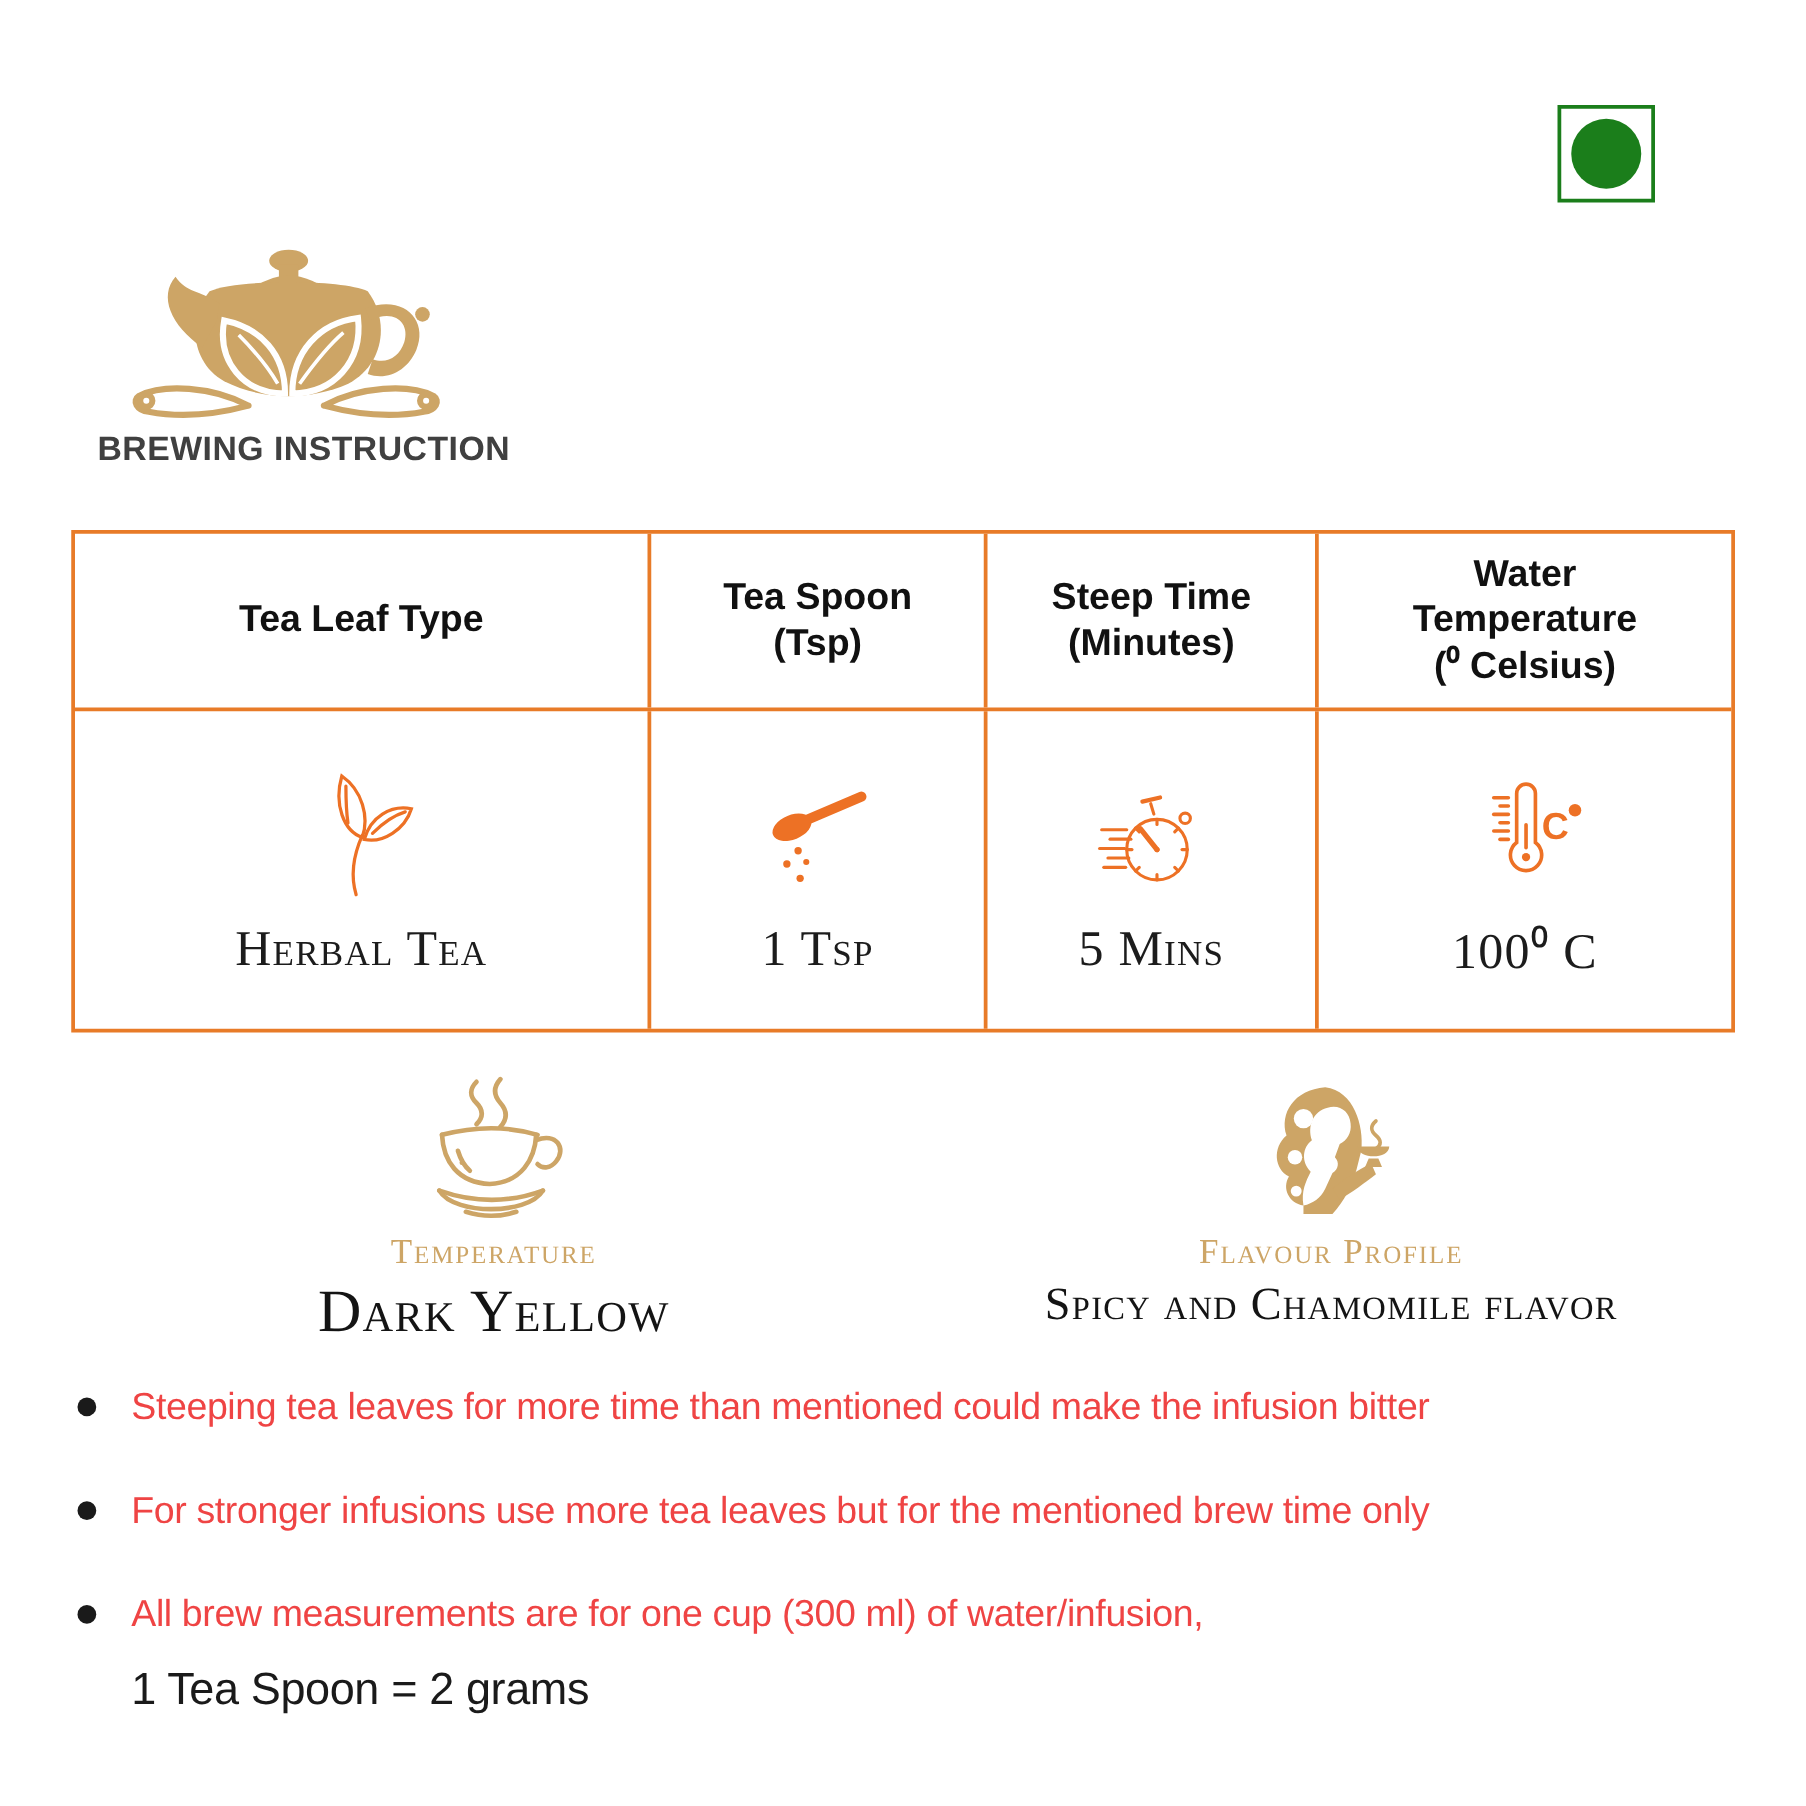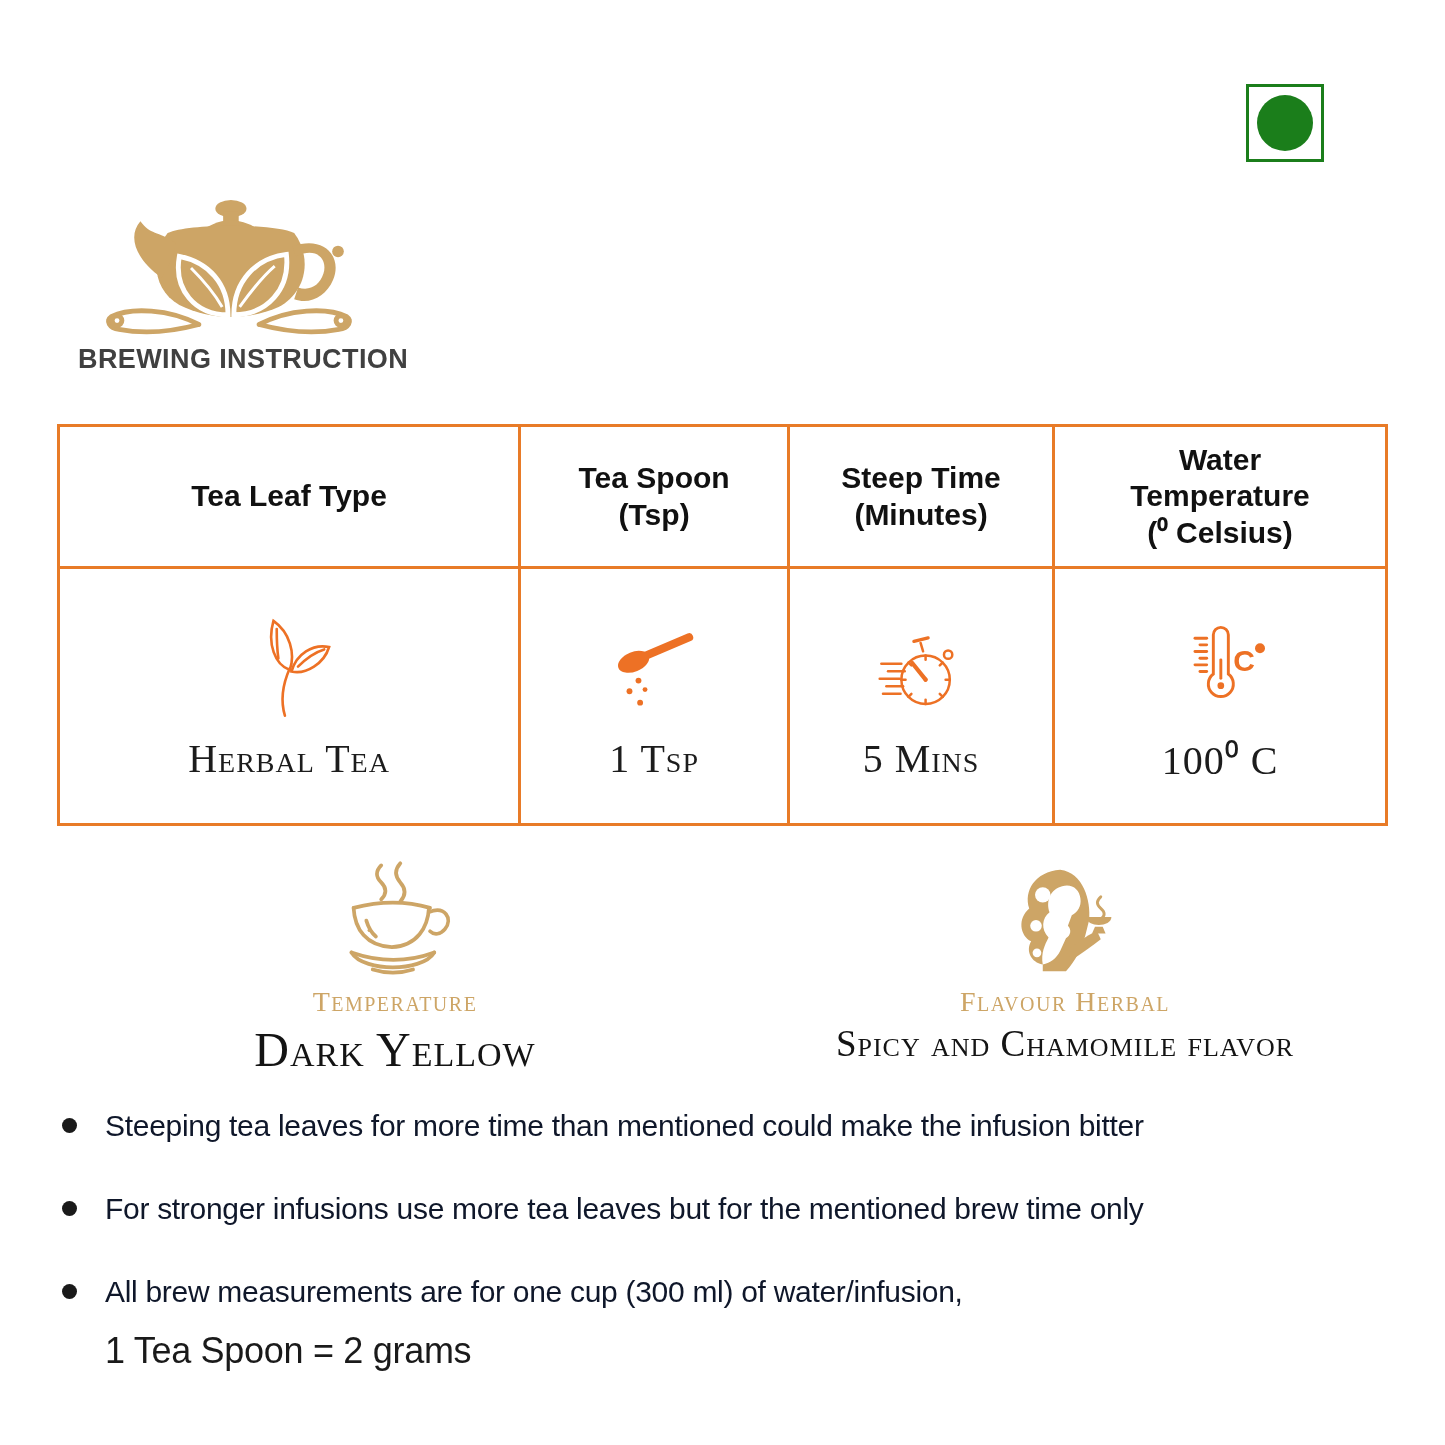--- a/index.html
+++ b/index.html
@@ -54,21 +54,21 @@
   .section-value {
     margin-top:4px; font-family:"Liberation Serif", serif; font-variant:small-caps;
     font-size:48px; letter-spacing:1px; color:#141414;
   }
   .section-flavour .section-value { font-size:37px; }
 
   
   .notes { position:absolute; left:60px; top:1108px; width:1345px; list-style:none; margin:0; padding:0; }
   .notes li {
     position:relative; padding-left:45px; margin-bottom:47px;
-    font-size:30px; letter-spacing:-0.3px; color:#0f172a; line-height:1.2;
+    font-size:30px; letter-spacing:-0.3px; color:#ef4444; line-height:1.2;
   }
   .notes li::before {
     content:""; position:absolute; left:2px; top:10px;
     width:15px; height:15px; border-radius:50%; background:#1a1a1a;
   }
   .footnote { position:absolute; left:105px; top:1330px; font-size:36px; letter-spacing:-0.3px; color:#1a1a1a; }
 
   svg { display:block; }
 </style>
 </head>
@@ -235,21 +235,21 @@
           <path d="M66,92 C76,84 86,77 98,71 L102,80 C93,87 82,95 72,101 Z"></path>
           <path d="M87,57 C87,68 113,68 113,57 Z"></path>
           <path d="M96,67 L104,67 L107,74 L93,74 Z"></path>
           <circle cx="42" cy="34" r="8" fill="#ffffff"></circle>
           <circle cx="35" cy="66" r="6" fill="#ffffff"></circle>
           <circle cx="36" cy="94" r="4.5" fill="#ffffff"></circle>
         </g>
         <path d="M102,36 q-7,6 0,12 q7,6 0,11" stroke="#cda566" stroke-width="3" fill="none" stroke-linecap="round"></path>
       </svg>
     </div>
-    <div class="section-title">Flavour Herbal</div>
+    <div class="section-title">Flavour Profile</div>
     <div class="section-value">Spicy and Chamomile flavor</div>
   </div>
 
   <ul class="notes">
     <li>Steeping tea leaves for more time than mentioned could make the infusion bitter</li>
     <li>For stronger infusions use more tea leaves but for the mentioned brew time only</li>
     <li>All brew measurements are for one cup (300 ml) of water/infusion,</li>
   </ul>
   <div class="footnote">1 Tea Spoon = 2 grams</div>
 

